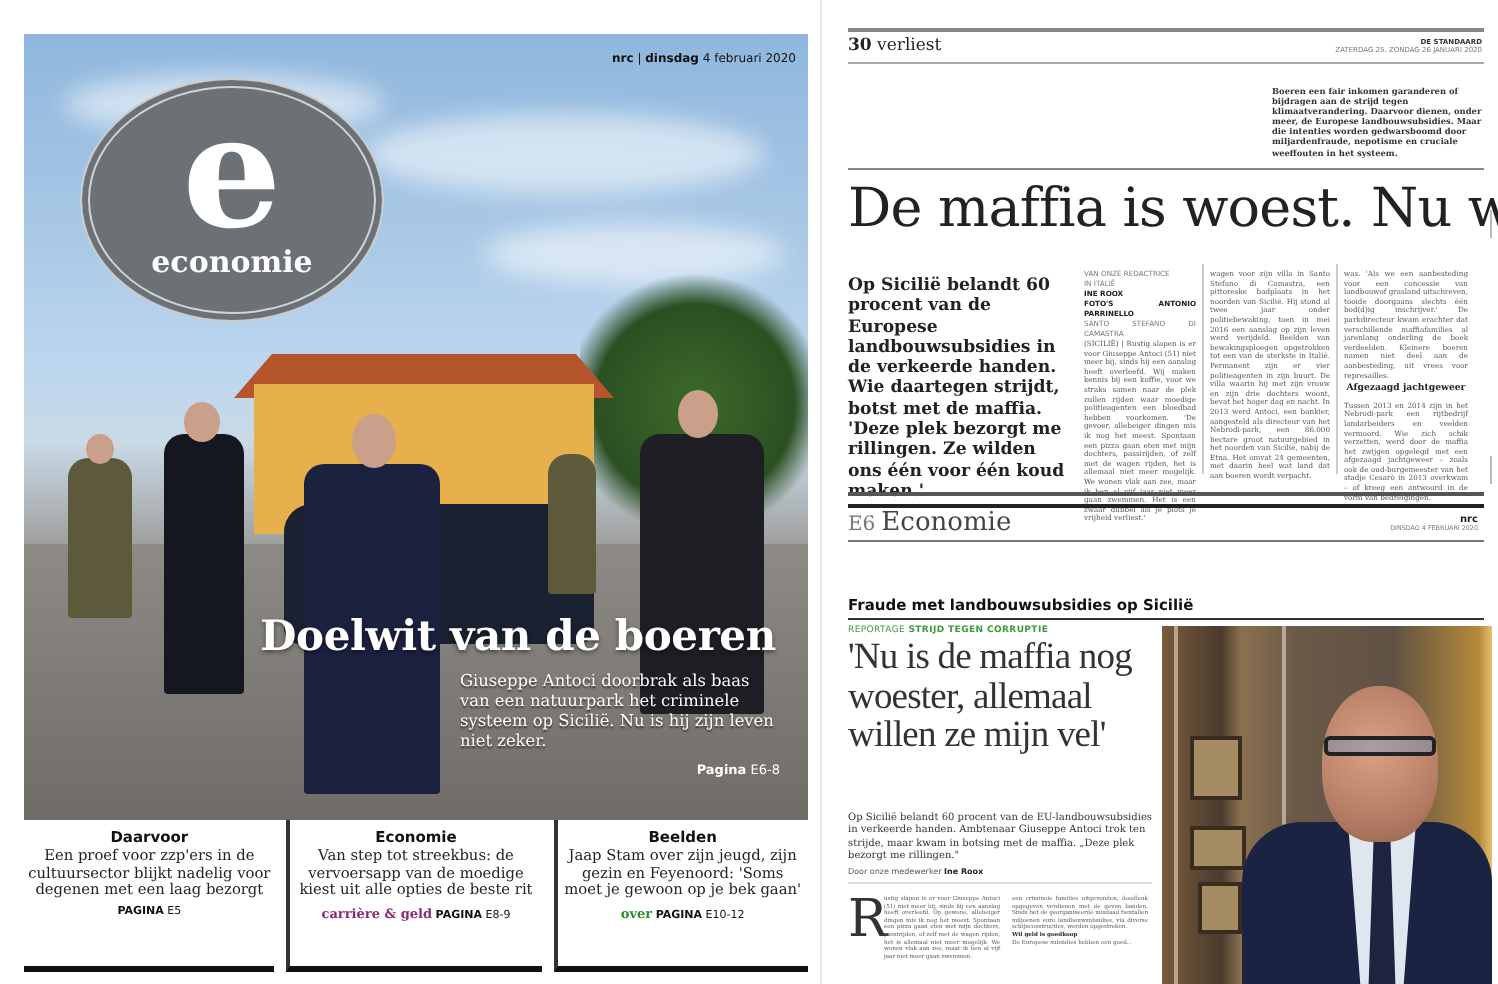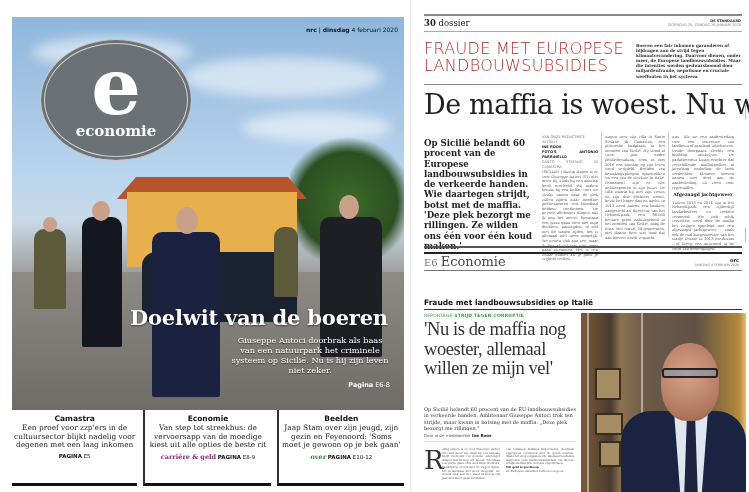--- a/index.html
+++ b/index.html
@@ -14,21 +14,21 @@
 .road{position:absolute;left:0;top:255px;width:392px;height:140px;background:linear-gradient(180deg,#8e8a85,#6f6b66)}
 .car{position:absolute;left:130px;top:235px;width:155px;height:70px;background:#1a2130;border-radius:14px 14px 8px 8px}
 .person{position:absolute;background:#14171f;border-radius:10px 10px 2px 2px}
 .head{position:absolute;background:#caa08a;border-radius:50%}
 .logo{position:absolute;left:28px;top:22px;width:152px;height:122px;border-radius:50%;background:#6b7175;border:1px solid #c9cdd0;box-shadow:inset 0 0 0 3px #6b7175,inset 0 0 0 4px #cfd3d6}
 .logo-e{position:absolute;left:0;right:0;top:2px;text-align:center;color:#fff;font-size:78px;font-weight:bold;font-family:"DejaVu Serif",serif;line-height:90px}
 .logo-t{position:absolute;left:0;right:0;top:82px;text-align:center;color:#fff;font-size:15px;font-weight:bold;font-family:"DejaVu Serif",serif}
 .dateline{position:absolute;right:6px;top:9px;font-size:6px;color:#111;font-family:"DejaVu Sans",sans-serif}
 .dateline b{font-weight:bold}
 .headline{position:absolute;left:118px;top:288px;color:#fff;font-size:21px;font-weight:bold;font-family:"DejaVu Serif",serif;letter-spacing:-.2px;text-shadow:0 1px 2px rgba(0,0,0,.5)}
-.sub{position:absolute;right:14px;top:318px;width:160px;text-align:center;color:#fff;font-size:8.2px;line-height:10px;font-family:"DejaVu Serif",serif;text-shadow:0 1px 1px rgba(0,0,0,.6)}
+.sub{position:absolute;right:14px;top:318px;width:160px;text-align:left;color:#fff;font-size:8.2px;line-height:10px;font-family:"DejaVu Serif",serif;text-shadow:0 1px 1px rgba(0,0,0,.6)}
 .pag{position:absolute;right:14px;top:364px;color:#fff;font-size:6.5px;font-family:"DejaVu Sans",sans-serif}
 .pag b{font-weight:bold}
 .teasers{position:absolute;left:0;top:393px;width:392px;height:80px;display:flex}
 .teaser{flex:1;border-left:2px solid #333;border-bottom:3px solid #111;margin-right:6px;padding:4px 2px 0;text-align:center;height:76px;background:#fff}
 .teaser:first-child{border-left:none}
 .t-h{font-family:"DejaVu Sans",sans-serif;font-weight:bold;font-size:7.5px;color:#111}
 .t-b{font-size:7.4px;line-height:8.6px;color:#222;margin-top:1px}
 .t-p{font-size:5.5px;margin-top:3px;font-family:"DejaVu Sans",sans-serif;color:#111}
 .t-p .sec{font-family:"DejaVu Serif",serif;font-weight:bold;font-size:6.5px}
 .divider-v{position:absolute;left:410px;top:0;width:1px;height:492px;background:#e9e9e9}
@@ -114,22 +114,22 @@
     <div class="headline">Doelwit van de boeren</div>
     <div class="sub">Giuseppe Antoci doorbrak als baas van een natuurpark het criminele systeem op Sicilië. Nu is hij zijn leven niet zeker.</div>
     <div class="pag">
       <b>Pagina</b>
       <span>E6-8</span>
     </div>
   </div>
 
   <div class="teasers">
     <div class="teaser">
-      <div class="t-h">Camastra</div>
-      <div class="t-b">Een proef voor zzp'ers in de cultuursector blijkt nadelig voor degenen met een laag inkomen</div>
+      <div class="t-h">Daarvoor</div>
+      <div class="t-b">Een proef voor zzp'ers in de cultuursector blijkt nadelig voor degenen met een laag bezorgt</div>
       <div class="t-p">
         <b>PAGINA</b>
         <span>E5</span>
       </div>
     </div>
     <div class="teaser">
       <div class="t-h">Economie</div>
       <div class="t-b">Van step tot streekbus: de vervoersapp van de moedige kiest uit alle opties de beste rit</div>
       <div class="t-p">
         <span class="sec" style="color:#8a2a7a">carrière &amp; geld</span>
@@ -149,31 +149,27 @@
   </div>
 </div>
 
 <div class="divider-v"></div>
 
 <div class="right">
 
   <div class="ds-top"></div>
   <div class="ds-num">
     <b>30</b>
-    <span>dossier</span>
+    <span>verliest</span>
   </div>
   <div class="ds-paper">
     <div style="font-weight:bold;color:#333">DE STANDAARD</div>
     <div>ZATERDAG 25, ZONDAG 26 JANUARI 2020</div>
   </div>
   <div class="ds-line2"></div>
-  <div class="ds-title">
-    <div>FRAUDE MET EUROPESE</div>
-    <div>LANDBOUWSUBSIDIES</div>
-  </div>
   <div class="ds-intro">Boeren een fair inkomen garanderen of bijdragen aan de strijd tegen klimaatverandering. Daarvoor dienen, onder meer, de Europese landbouwsubsidies. Maar die intenties worden gedwarsboomd door miljardenfraude, nepotisme en cruciale weeffouten in het systeem.</div>
   <div class="ds-line3"></div>
   <div class="ds-head">De maffia is woest. Nu willen</div>
   <div class="ds-lead">Op Sicilië belandt 60 procent van de Europese landbouwsubsidies in de verkeerde handen. Wie daartegen strijdt, botst met de maffia. 'Deze plek bezorgt me rillingen. Ze wilden ons één voor één koud maken.'</div>
   <div class="col" style="left:122px;width:56px">
     <div class="cred">VAN ONZE REDACTRICE</div>
     <div class="cred">IN ITALIË</div>
     <div class="cred"><b>INE ROOX</b></div>
     <div class="cred"><b>FOTO'S ANTONIO PARRINELLO</b></div>
     <div class="cred">SANTO STEFANO DI CAMASTRA</div>
@@ -193,21 +189,21 @@
 
   <div class="e6-top"></div>
   <div class="e6-title">
     <span>E6</span><span style="font-size:13px;color:#444">Economie</span>
   </div>
   <div class="e6-nrc">
     <b>nrc</b>
     <div>DINSDAG 4 FEBRUARI 2020</div>
   </div>
   <div class="e6-line"></div>
-  <div class="e6-sec">Fraude met landbouwsubsidies op Italië</div>
+  <div class="e6-sec">Fraude met landbouwsubsidies op Sicilië</div>
   <div class="rep">
     <span>REPORTAGE</span>
     <b>STRIJD TEGEN CORRUPTIE</b>
   </div>
   <div class="quote">'Nu is de maffia nog woester, allemaal willen ze mijn vel'</div>
   <div class="q-lead">Op Sicilië belandt 60 procent van de EU-landbouwsubsidies in verkeerde handen. Ambtenaar Giuseppe Antoci trok ten strijde, maar kwam in botsing met de maffia. „Deze plek bezorgt me rillingen."</div>
   <div class="q-byline">
     <span>Door onze medewerker</span>
     <b>Ine Roox</b>
   </div>

